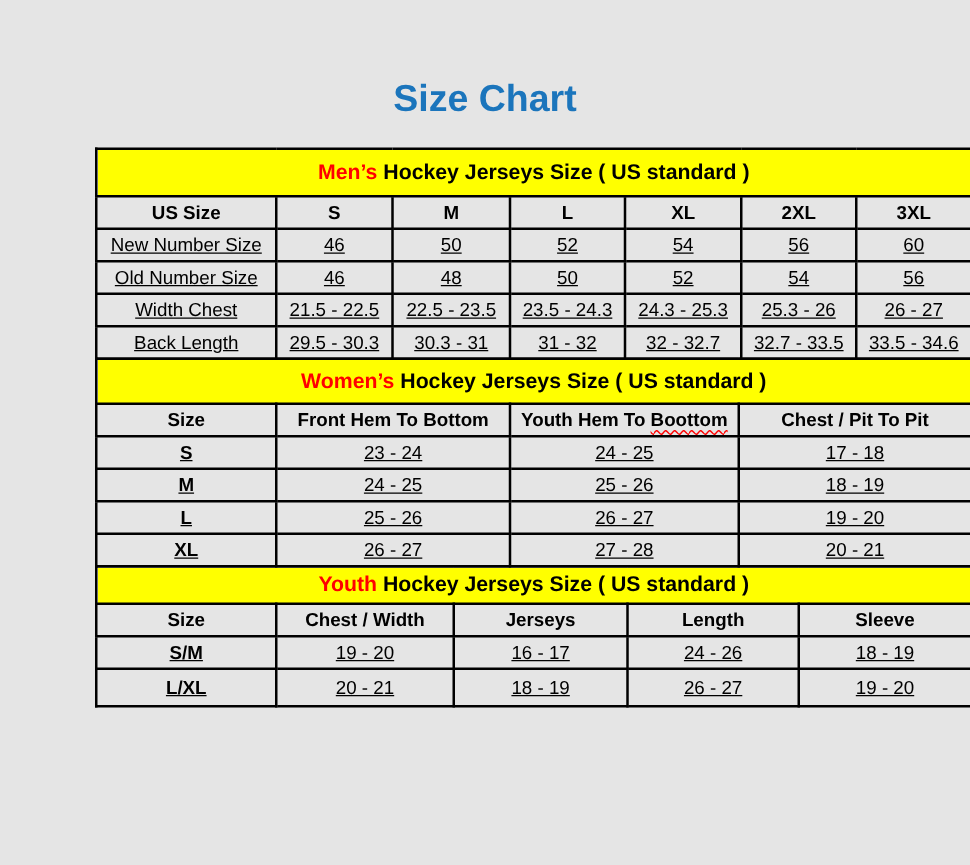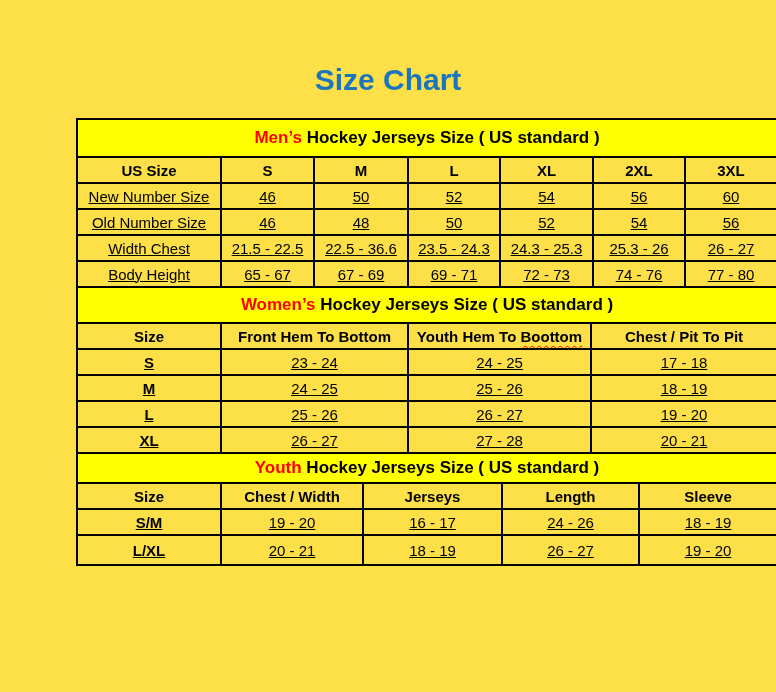--- a/index.html
+++ b/index.html
@@ -4,21 +4,21 @@
 <style>
   :root{
     --title:#1B75BC; --accent_red:#FF0000; --band_bg:#FFFF00; --border:#000000;
   }
   *{box-sizing:border-box;}
   html,body{margin:0;padding:0;}
   body{
     width:776px;height:692px;background:#ffffff;
     font-family:"Liberation Sans", sans-serif;color:#000;
   }
-  .canvas{position:relative;width:776px;height:692px;overflow:hidden;background:#fde047;}
+  .canvas{position:relative;width:776px;height:692px;overflow:hidden;background:#e5e5e5;}
   h1.page-title{
     margin:62px 0 0 0;text-align:center;
     font-size:30px;line-height:36px;font-weight:bold;
     color:var(--title);letter-spacing:0px;
   }
   .chart-wrap{width:624px;margin:20px auto 0 auto;}
   table.tbl{
     width:700px;border-collapse:collapse;table-layout:fixed;
     font-size:15px;
   }
@@ -97,34 +97,34 @@
           <td>46</td>
           <td>48</td>
           <td>50</td>
           <td>52</td>
           <td>54</td>
           <td>56</td>
         </tr>
         <tr class="data">
           <td class="lbl">Width Chest</td>
           <td>21.5 - 22.5</td>
-          <td>22.5 - 36.6</td>
+          <td>22.5 - 23.5</td>
           <td>23.5 - 24.3</td>
           <td>24.3 - 25.3</td>
           <td>25.3 - 26</td>
           <td>26 - 27</td>
         </tr>
         <tr class="data">
-          <td class="lbl">Body Height</td>
-          <td>65 - 67</td>
-          <td>67 - 69</td>
-          <td>69 - 71</td>
-          <td>72 - 73</td>
-          <td>74 - 76</td>
-          <td>77 - 80</td>
+          <td class="lbl">Back Length</td>
+          <td>29.5 - 30.3</td>
+          <td>30.3 - 31</td>
+          <td>31 - 32</td>
+          <td>32 - 32.7</td>
+          <td>32.7 - 33.5</td>
+          <td>33.5 - 34.6</td>
         </tr>
       </tbody>
     </table>
 
     <table class="tbl">
       <colgroup>
         <col style="width:144px">
           <col style="width:187px">
           <col style="width:183px">
           <col style="width:186px">

